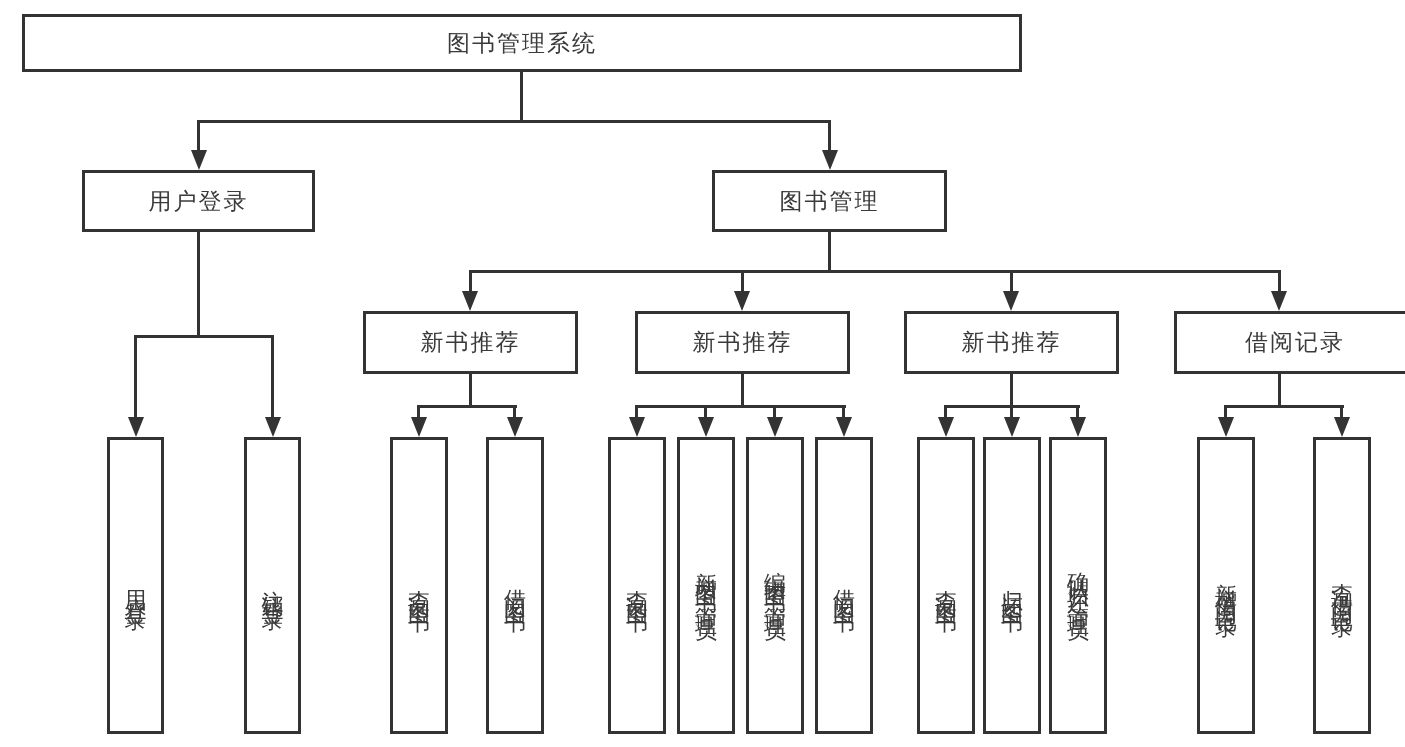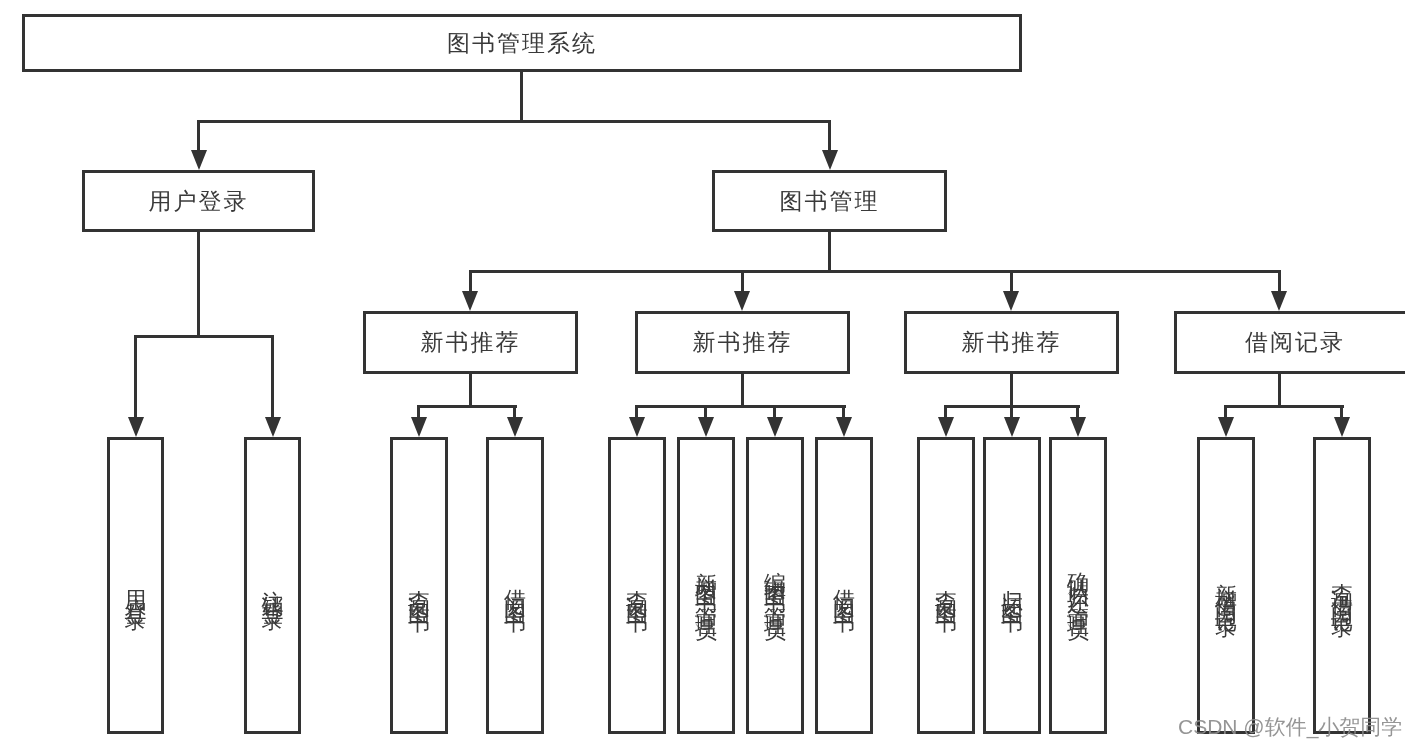--- a/index.html
+++ b/index.html
@@ -153,15 +153,14 @@
     <span class="vtext">确认归还（管理员）</span>
   </div>
 
   <div class="box" style="left:1197px;top:437px;width:58px;height:297px">
     <span class="vtext">新增借阅记录</span>
   </div>
   <div class="box" style="left:1313px;top:437px;width:58px;height:297px">
     <span class="vtext">查询借阅记录</span>
   </div>
 
-  <div class="wm">CSDN @软件_小贺同学</div>
 
 </div>
 
 </body></html>

